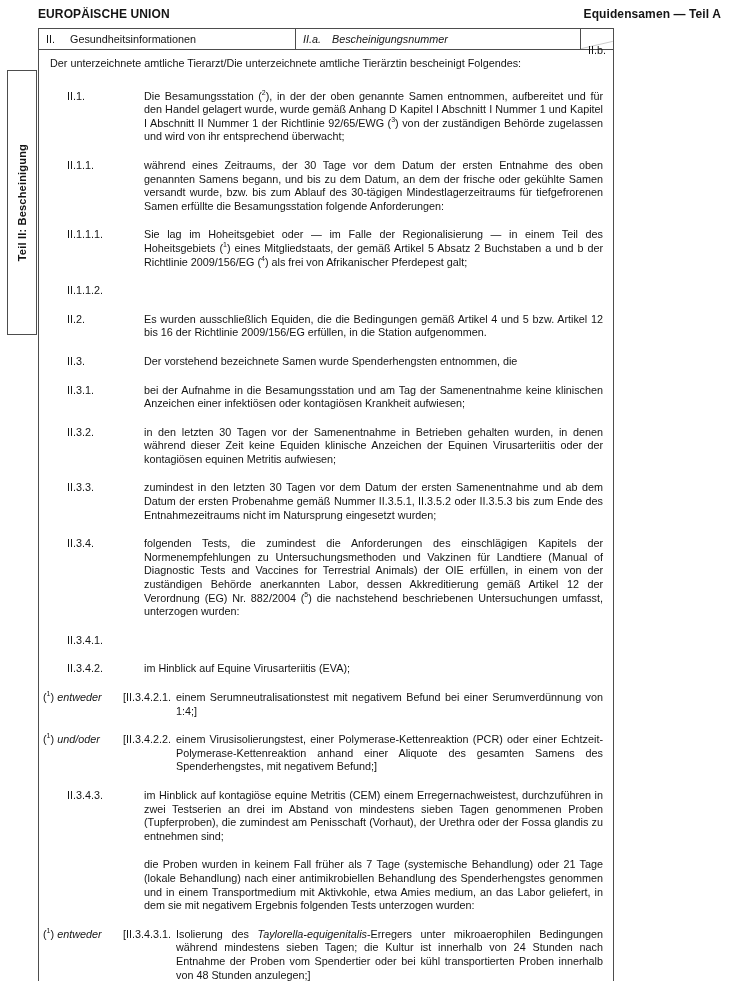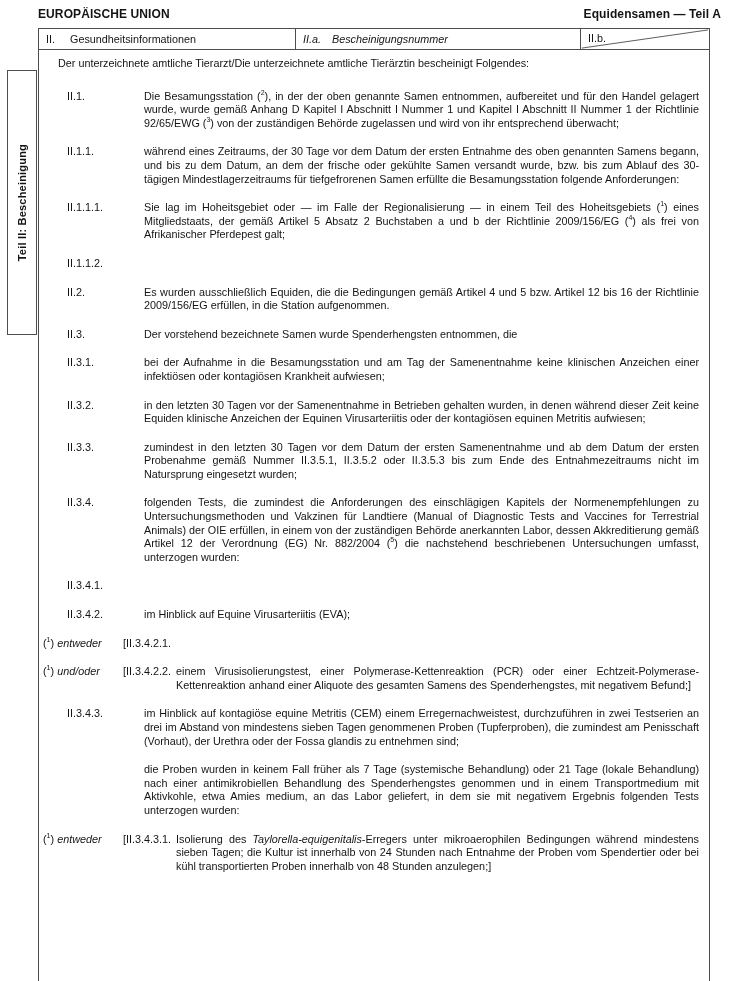--- a/index.html
+++ b/index.html
@@ -17,48 +17,48 @@
     top: 7px; left: 38px; right: 8px;
     display: flex;
     justify-content: space-between;
     font-weight: bold;
     font-size: 12px;
     letter-spacing: 0.1px;
   }
   .sheet {
     position: absolute;
     top: 28px; left: 38px;
-    width: 672px;
+    width: 576px;
     bottom: 0;
     border-left: 1px solid #4d4d4d;
     border-right: 1px solid #4d4d4d;
     box-sizing: border-box;
   }
   .thead {
     display: flex;
     height: 22px;
     border-top: 1px solid #4d4d4d;
     border-bottom: 1px solid #4d4d4d;
     font-size: 10.8px;
     box-sizing: border-box;
   }
   .th { display: flex; align-items: center; padding-left: 7px; box-sizing: border-box; }
   .th1 { width: 257px; border-right: 1px solid #4d4d4d; }
   .th2 { width: 285px; border-right: 1px solid #4d4d4d; font-style: italic; }
-  .th3 { flex: 1; position: relative; align-items: flex-start; padding-top: 3px; }
+  .th3 { flex: 1; position: relative; align-items: flex-start; padding-top: 3px; margin-top: 12px; }
   .tnum1 { display: inline-block; width: 24px; }
   .tnum2 { display: inline-block; width: 29px; }
   .th3 .lbl { position: relative; z-index: 2; }
   .th3 svg { position: absolute; left: 0; top: 0; width: 100%; height: 100%; z-index: 1; }
   .content {
     padding: 7px 10px 0 7px;
     font-size: 10.8px;
     line-height: 13.6px;
   }
-  .intro { margin: 0 0 19px 12px; }
+  .intro { margin: 0 0 19px 4px; }
   .row { display: flex; margin-bottom: 15px; margin-left: 21px; }
   .num { width: 77px; flex-shrink: 0; }
   .body { flex: 1; text-align: justify; }
   .opt { display: flex; margin-bottom: 15px; }
   .opt .prefix { width: 80px; flex-shrink: 0; margin-left: -3px; }
   .opt .onum { width: 53px; flex-shrink: 0; }
   .opt .body { flex: 1; text-align: justify; }
   sup { font-size: 7px; line-height: 0; vertical-align: super; }
   .sidebar-box {
     position: absolute;
@@ -172,20 +172,21 @@
       </div>
 
       <div class="row">
         <span class="num">II.3.4.2.</span>
         <span class="body">im Hinblick auf Equine Virusarteriitis (EVA);</span>
       </div>
 
       <div class="opt">
         <span class="prefix">(<sup>1</sup>) <i>entweder</i></span>
         <span class="onum">[II.3.4.2.1.</span>
+        <span class="body">einem Serumneutralisationstest mit negativem Befund bei einer Serumverdünnung von 1:4;]</span>
       </div>
 
       <div class="opt">
         <span class="prefix">(<sup>1</sup>) <i>und/oder</i></span>
         <span class="onum">[II.3.4.2.2.</span>
         <span class="body">einem Virusisolierungstest, einer Polymerase-Kettenreaktion (PCR) oder einer Echtzeit-Polymerase-Kettenreaktion anhand einer Aliquote des gesamten Samens des Spenderhengstes, mit negativem Befund;]</span>
       </div>
 
       <div class="row">
         <span class="num">II.3.4.3.</span>

